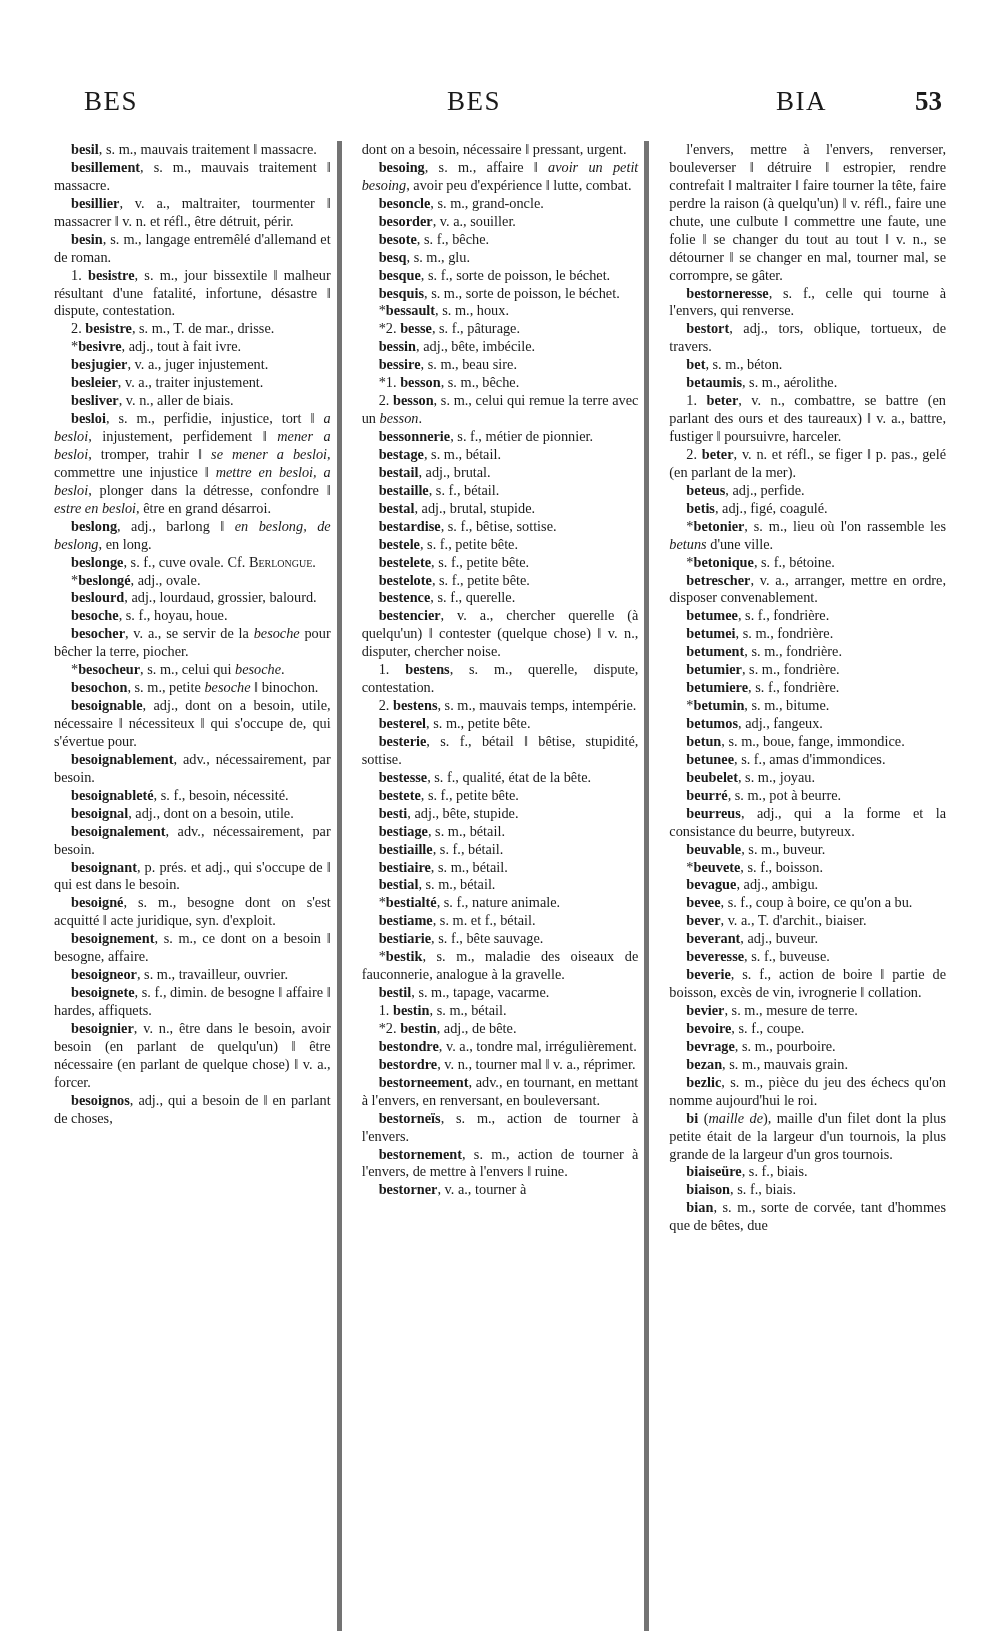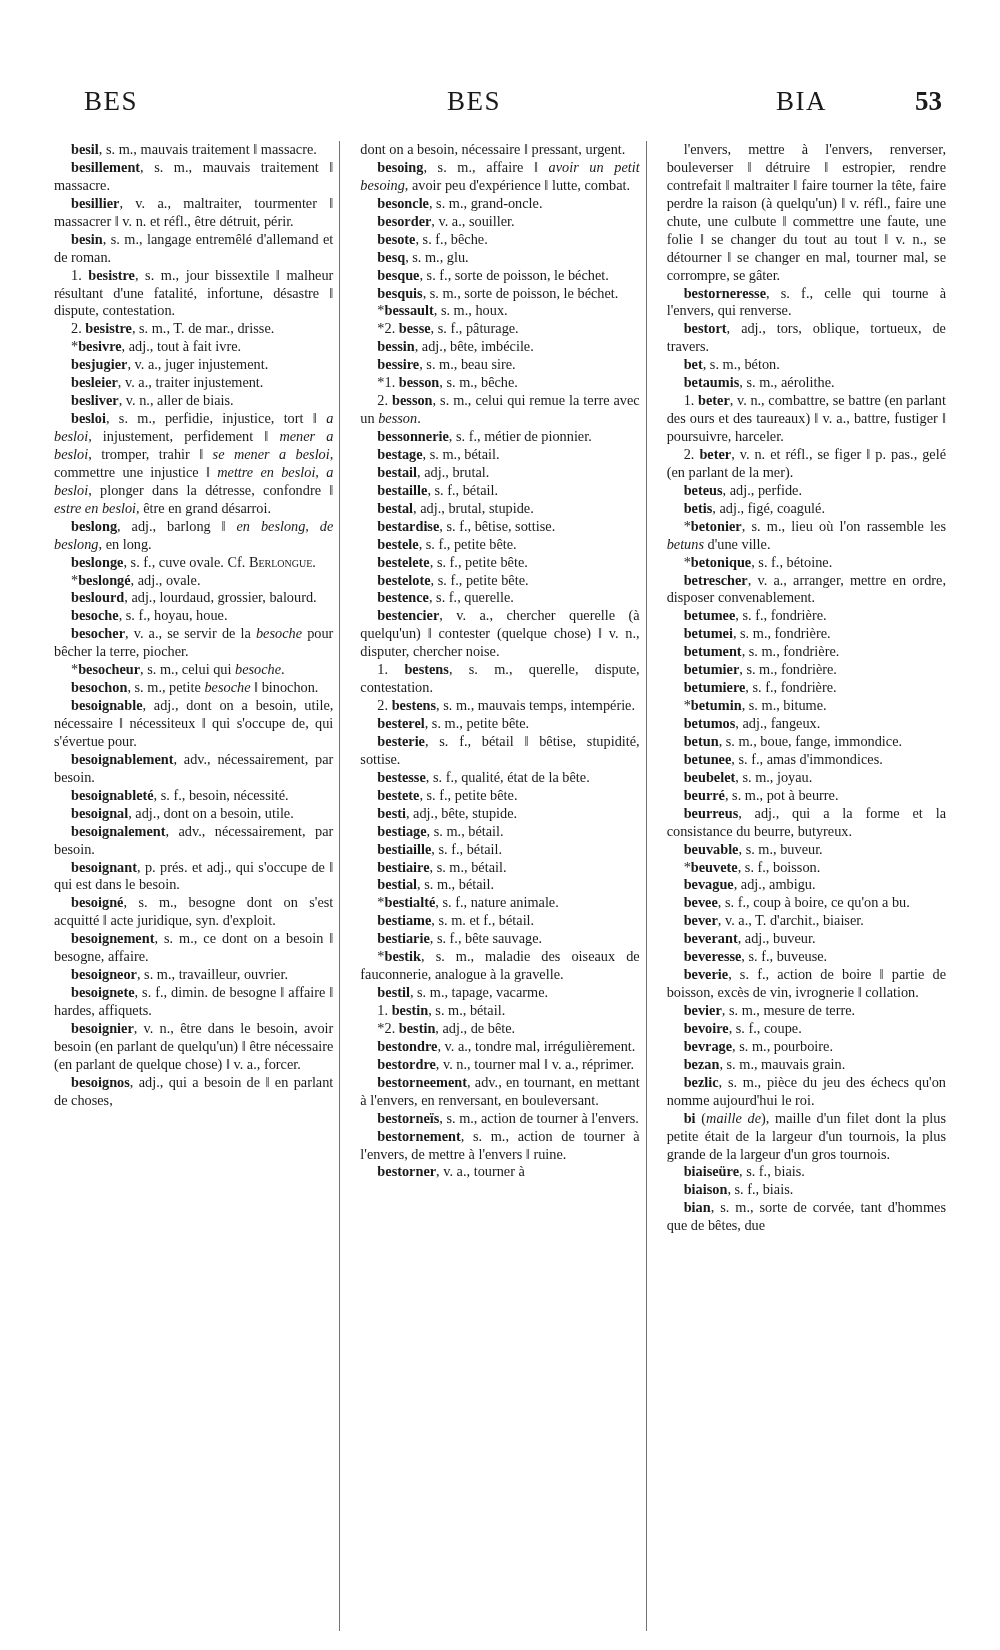--- a/index.html
+++ b/index.html
@@ -57,21 +57,21 @@
     width: 286px;
     position: relative;
     padding: 0 6px;
     font-size: 14.3px;
     line-height: 1.255;
     text-align: justify;
     text-justify: inter-word;
     hyphens: manual;
   }
   .col.c1, .col.c2 {
-    border-right: 1px solid #737373;
+    border-right: 5px solid #737373;
   }
   .col.c2 { margin-left: 8px; padding-left: 12px;}
   .col.c3 { margin-left: 8px; padding-left: 12px;}
 
   .entry {
     margin: 0;
     padding: 0;
     text-indent: 17px;
   }
   .entry.cont { text-indent: 0; }

